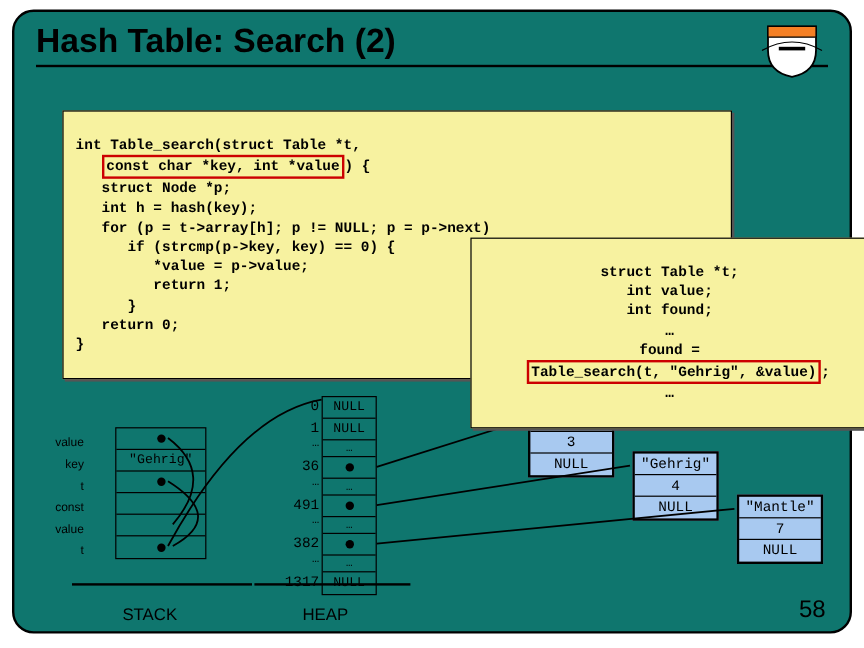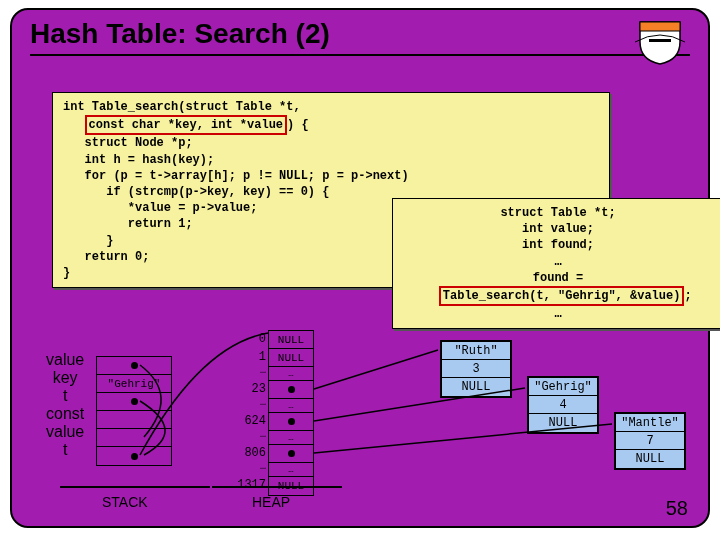--- a/index.html
+++ b/index.html
@@ -10,21 +10,21 @@
     position: relative;
     overflow: hidden;
   }
   .slide {
     width: 700px; height: 520px;
     margin: 8px auto 0;
     border: 2px solid #000;
     border-radius: 18px;
     position: relative;
     padding: 8px 18px 12px;
-    background: #a21caf;
+    background: #0f766e;
   }
   .title {
     font-size: 28px;
     font-weight: bold;
     margin-bottom: 4px;
   }
   .logo {
     position: absolute;
     top: 6px; right: 18px;
     width: 60px; height: 50px;
@@ -38,21 +38,21 @@
   .codebox {
     position: absolute;
     background: #f7f2a0;
     border: 1.5px solid #000;
     box-shadow: 2px 2px 0 #555;
     font-family: "Courier New", monospace;
     font-size: 12px;
     font-weight: bold;
     line-height: 1.35;
     white-space: pre;
-    padding: 6px 10px;
+    padding: 20px 10px;
   }
   .codebox.main {
     top: 82px; left: 40px;
     width: 558px;
     z-index: 1;
   }
   .codebox.caller {
     top: 188px; left: 380px;
     width: 332px;
     z-index: 2;
@@ -61,23 +61,23 @@
   .redbox { border: 2px solid #c00; padding: 0 2px; display: inline-block; }
 
   
   .diagram {
     position: absolute;
     left: 20px; top: 320px;
     width: 660px; height: 190px;
   }
   .stackvars {
     position: absolute;
-    left: 14px; top: 21px;
-    text-align: center;
-    font-size: 16px;
+    left: 14px; top: 31px;
+    text-align: right;
+    font-size: 10px;
   }
   .stackvars div { height: 18px; line-height: 18px; }
   .stackbox {
     position: absolute;
     left: 64px; top: 26px;
     width: 76px;
     border: 1px solid #000;
   }
   .stackbox .row {
     height: 18px;
@@ -92,21 +92,21 @@
   .stackbox .row:last-child { border-bottom: none; }
   .dot {
     width: 7px; height: 7px;
     background: #000;
     border-radius: 50%;
     display: inline-block;
   }
   .stacklabel, .heaplabel {
     position: absolute;
     font-size: 14px;
-    top: 164px;
+    top: 174px;
   }
   .stacklabel { left: 70px; }
   .heaplabel { left: 220px; }
   .stackline {
     position: absolute;
     left: 28px; top: 156px;
     width: 150px; height: 2px; background: #000;
   }
 
   
@@ -232,25 +232,25 @@
         </div>
     </div>
     <div class="stackline"></div>
     <div class="stacklabel">STACK</div>
 
     <div class="harr">
       <div class="idxcol">
         <div>0</div>
         <div>1</div>
         <div class="dots">…</div>
-        <div>23</div>
+        <div>36</div>
         <div class="dots">…</div>
-        <div>624</div>
+        <div>491</div>
         <div class="dots">…</div>
-        <div>806</div>
+        <div>382</div>
         <div class="dots">…</div>
         <div>1317</div>
       </div>
       <div class="arrcol">
         <div class="cell">NULL</div>
         <div class="cell">NULL</div>
         <div class="cell dots">…</div>
         <div class="cell">
             <span class="dot"></span>
           </div>

